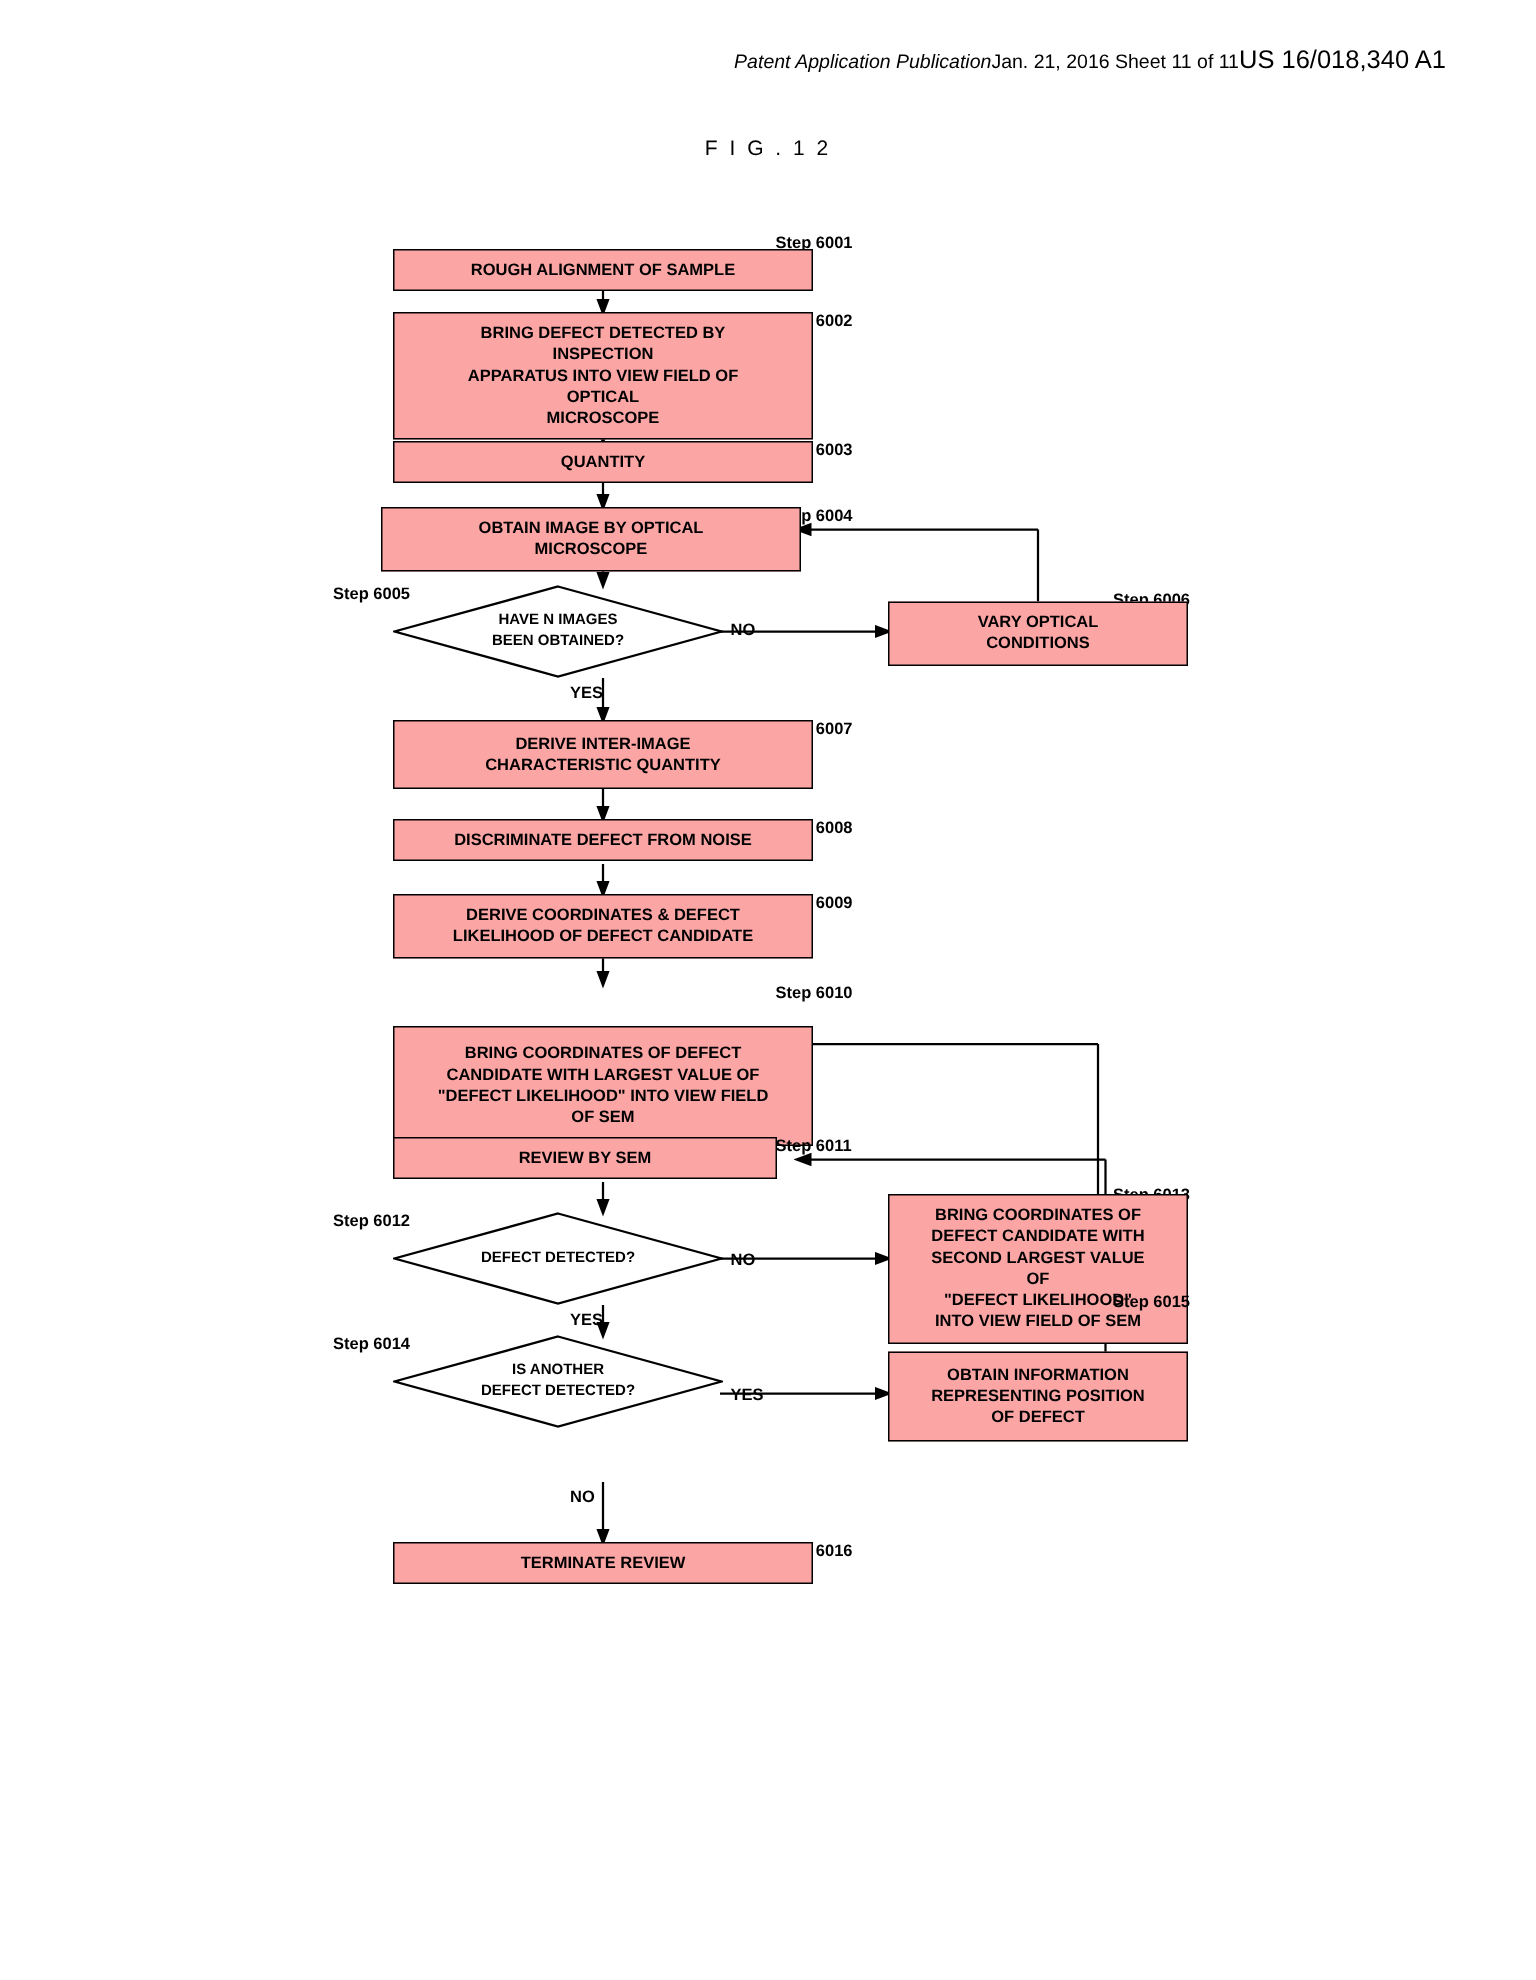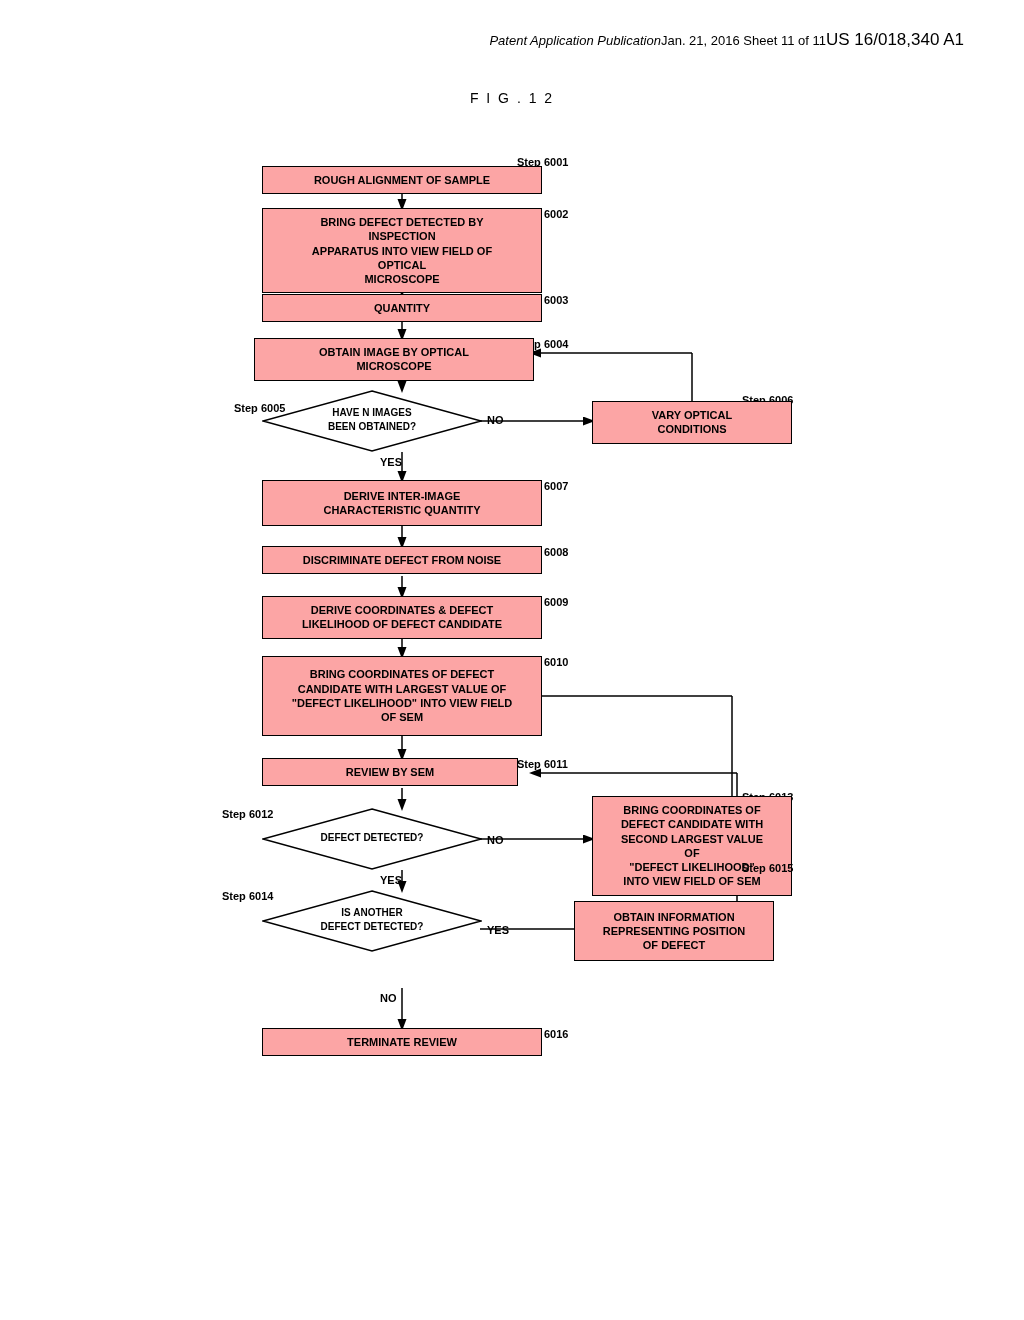--- a/index.html
+++ b/index.html
@@ -142,21 +142,21 @@
     <div class="fc-box" style="left:100px;top:72px;width:280px;min-height:62px;display:flex;align-items:center;justify-content:center;">
       BRING DEFECT DETECTED BY INSPECTION<br>APPARATUS INTO VIEW FIELD OF OPTICAL<br>MICROSCOPE
     </div>
 
     <div class="step-label" style="left:355px;top:158px;">Step 6003</div>
     <div class="fc-box" style="left:100px;top:158px;width:280px;">QUANTITY</div>
 
     <div class="step-label" style="left:355px;top:202px;">Step 6004</div>
     <div class="fc-box" style="left:92px;top:202px;width:280px;">OBTAIN IMAGE BY OPTICAL MICROSCOPE</div>
 
-    <div class="step-label" style="left:72px;top:254px;margin-top:12px;">Step 6005</div>
+    <div class="step-label" style="left:60px;top:254px;">Step 6005</div>
     <div style="position:absolute;left:100px;top:254px;width:220px;height:62px;">
       <svg width="220" height="62" style="position:absolute;top:0;left:0;">
         <polygon points="110,1 219,31 110,61 1,31" fill="white" stroke="black" stroke-width="1.5"></polygon>
         <text x="110" y="26" text-anchor="middle" font-size="10" font-weight="bold" font-family="Arial">HAVE N IMAGES</text>
         <text x="110" y="40" text-anchor="middle" font-size="10" font-weight="bold" font-family="Arial">BEEN OBTAINED?</text>
       </svg>
     </div>
 
     <div style="position:absolute;left:325px;top:278px;font-size:11px;font-weight:bold;">NO</div>
 
@@ -172,21 +172,21 @@
 
     <div class="step-label" style="left:355px;top:410px;">Step 6008</div>
     <div class="fc-box" style="left:100px;top:410px;width:280px;">DISCRIMINATE DEFECT FROM NOISE</div>
 
     <div class="step-label" style="left:355px;top:460px;">Step 6009</div>
     <div class="fc-box" style="left:100px;top:460px;width:280px;min-height:40px;display:flex;align-items:center;justify-content:center;">
       DERIVE COORDINATES &amp; DEFECT<br>LIKELIHOOD OF DEFECT CANDIDATE
     </div>
 
     <div class="step-label" style="left:355px;top:520px;">Step 6010</div>
-    <div class="fc-box" style="left:100px;top:520px;width:280px;min-height:80px;display:flex;align-items:center;justify-content:center;text-align:center;">
+    <div class="fc-box" style="left:100px;top:548px;width:280px;min-height:80px;display:flex;align-items:center;justify-content:center;text-align:center;">
       BRING COORDINATES OF DEFECT<br>CANDIDATE WITH LARGEST VALUE OF<br>"DEFECT LIKELIHOOD" INTO VIEW FIELD<br>OF SEM
     </div>
 
     <div class="step-label" style="left:355px;top:622px;">Step 6011</div>
     <div class="fc-box" style="left:100px;top:622px;width:256px;">REVIEW BY SEM</div>
 
     <div class="step-label" style="left:60px;top:672px;">Step 6012</div>
     <div style="position:absolute;left:100px;top:672px;width:220px;height:62px;">
       <svg width="220" height="62" style="position:absolute;top:0;left:0;">
         <polygon points="110,1 219,31 110,61 1,31" fill="white" stroke="black" stroke-width="1.5"></polygon>
@@ -210,21 +210,21 @@
         <text x="110" y="26" text-anchor="middle" font-size="10" font-weight="bold" font-family="Arial">IS ANOTHER</text>
         <text x="110" y="40" text-anchor="middle" font-size="10" font-weight="bold" font-family="Arial">DEFECT DETECTED?</text>
       </svg>
     </div>
 
     <div style="position:absolute;left:325px;top:788px;font-size:11px;font-weight:bold;">YES</div>
 
     <div style="position:absolute;left:218px;top:856px;font-size:11px;font-weight:bold;">NO</div>
 
     <div class="step-label" style="left:580px;top:726px;">Step 6015</div>
-    <div class="fc-box" style="left:412px;top:765px;width:200px;min-height:60px;display:flex;align-items:center;justify-content:center;text-align:center;">
+    <div class="fc-box" style="left:430px;top:765px;width:200px;min-height:60px;display:flex;align-items:center;justify-content:center;text-align:center;">
       OBTAIN INFORMATION<br>REPRESENTING POSITION<br>OF DEFECT
     </div>
 
     <div class="step-label" style="left:355px;top:892px;">Step 6016</div>
     <div class="fc-box" style="left:100px;top:892px;width:280px;">TERMINATE REVIEW</div>
 
   </div>
 </div>
 
 </body></html>

